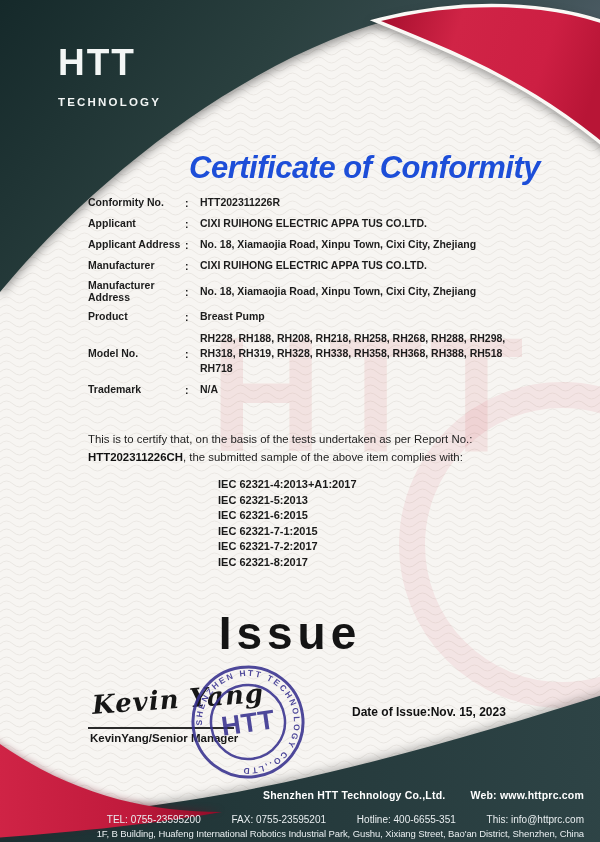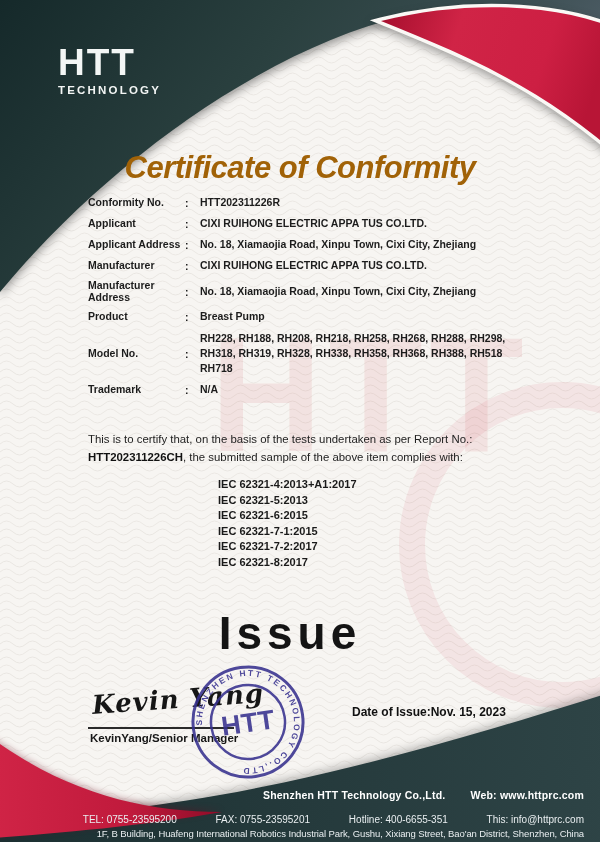--- a/index.html
+++ b/index.html
@@ -10,26 +10,26 @@
   }
   .bg-art{position:absolute;inset:0;width:600px;height:842px;display:block;}
   .sh-top{filter:drop-shadow(0 4px 5px rgba(30,30,30,.45));}
   .sh-ribbon{filter:drop-shadow(0 4px 5px rgba(30,30,30,.40));}
   .sh-bottom{filter:drop-shadow(0 -3px 5px rgba(30,30,30,.30));}
   .sh-swoosh{filter:drop-shadow(0 -2px 3px rgba(110,10,30,.35));}
 
   
   .logo{position:absolute;left:58px;top:44px;color:#f3f6f5;}
   .logo .big{font-size:37px;font-weight:bold;letter-spacing:2px;line-height:1;}
-  .logo .sub{font-size:11.5px;font-weight:bold;letter-spacing:2.2px;margin-top:3px;}
+  .logo .sub{font-size:11.5px;font-weight:bold;letter-spacing:2.2px;margin-top:15px;}
 
   
   .title{
-    position:absolute;left:60px;width:480px;top:150px;text-align:center;
-    font-size:31px;font-weight:bold;font-style:italic;color:#a16207;letter-spacing:-.5px;
+    position:absolute;left:60px;width:480px;top:150px;text-align:right;
+    font-size:31px;font-weight:bold;font-style:italic;color:#1d4ed8;letter-spacing:-.5px;
   }
 
   
   .fields{position:absolute;left:88px;top:196px;width:466px;}
   .frow{display:flex;align-items:center;margin-bottom:7px;}
   .flabel{width:97px;font-size:10.5px;font-weight:bold;line-height:1.12;flex:0 0 auto;}
   .fcolon{width:15px;font-size:10.5px;font-weight:bold;flex:0 0 auto;}
   .fvalue{flex:1;font-size:10.5px;font-weight:bold;line-height:1.33;}
   .fvalue .vline{display:block;white-space:nowrap;line-height:15px;}
 
@@ -60,21 +60,21 @@
   .stamp text{fill:#37318f;}
   .stamp .ring-txt{font-size:8.4px;font-weight:bold;letter-spacing:2.1px;font-family:"Liberation Sans",sans-serif;}
   .stamp .center-txt{font-size:27px;font-weight:bold;letter-spacing:.5px;text-anchor:middle;font-family:"Liberation Sans",sans-serif;}
 
   .issue{position:absolute;left:352px;top:705px;font-size:12px;font-weight:bold;color:#111;}
 
   
   .f-line1{position:absolute;right:16px;top:789px;text-align:center;font-size:10.5px;font-weight:bold;color:#ffffff;letter-spacing:.2px;}
   .f-line1 .web{margin-left:22px;}
   .f-line2{position:absolute;right:16px;top:814px;text-align:right;font-size:10px;color:#e9eef0;}
-  .f-line2 span{margin-left:36px;}
+  .f-line2 span{margin-left:28px;}
   .f-line3{position:absolute;right:16px;top:828px;text-align:left;font-size:9.5px;color:#e9eef0;letter-spacing:-.1px;}
 </style>
 </head>
 <body>
 
 <div class="page">
 
   <svg class="bg-art" viewBox="0 0 600 842" aria-hidden="true">
     <defs>
       <linearGradient id="tealTop" x1="0" y1="0" x2="1" y2="0.35">

